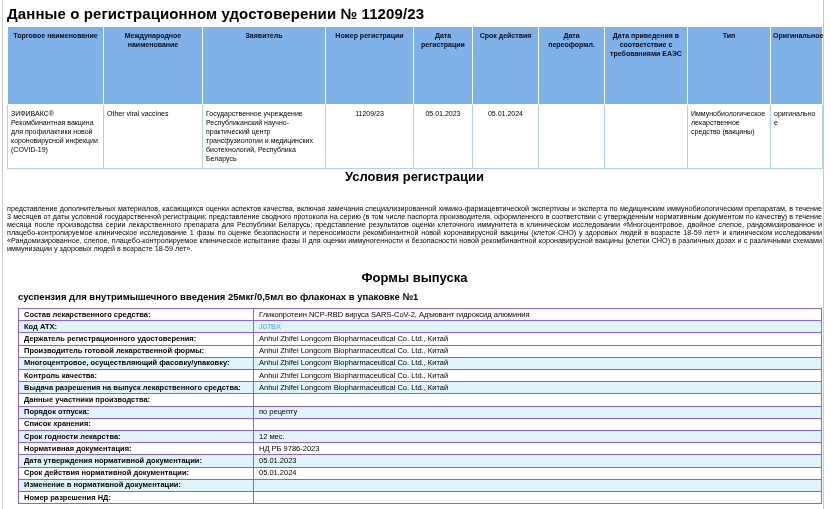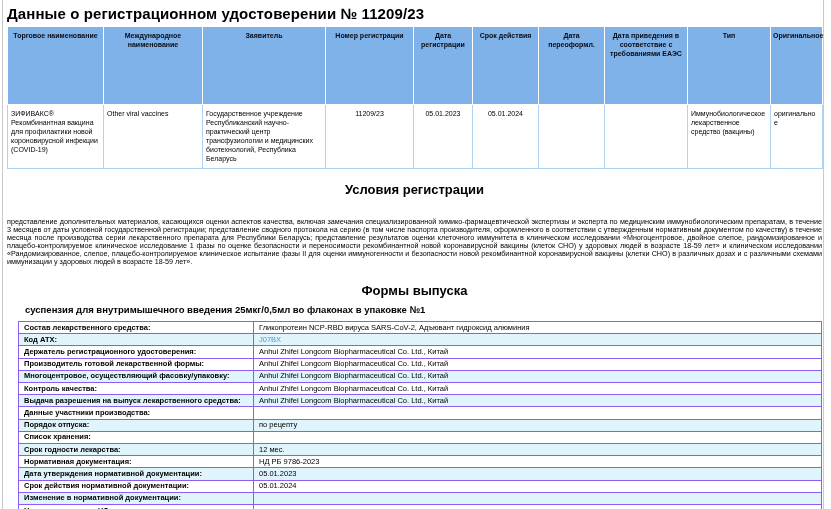--- a/index.html
+++ b/index.html
@@ -47,33 +47,33 @@
     overflow-wrap: break-word;
   }
   td.c { text-align: center; }
 
   
   .section-heading {
     text-align: center;
     font-size: 13px;
     font-weight: bold;
   }
-  .h-conditions { margin-top: 13px; }
+  .h-conditions { }
   .h-forms { margin-top: 17px; }
 
   .conditions-text {
     margin-top: 21px;
     font-size: 7.2px;
     line-height: 8px;
     text-align: justify;
   }
 
   .form-title {
     margin-top: 6px;
-    margin-left: 18px;
+    margin-left: 11px;
     font-size: 9.5px;
     font-weight: bold;
   }
 
   
   table.details {
     border-collapse: collapse; table-layout: fixed;
     width: 804px; margin-left: 11px; margin-top: 6px;
   }
   table.details td {

